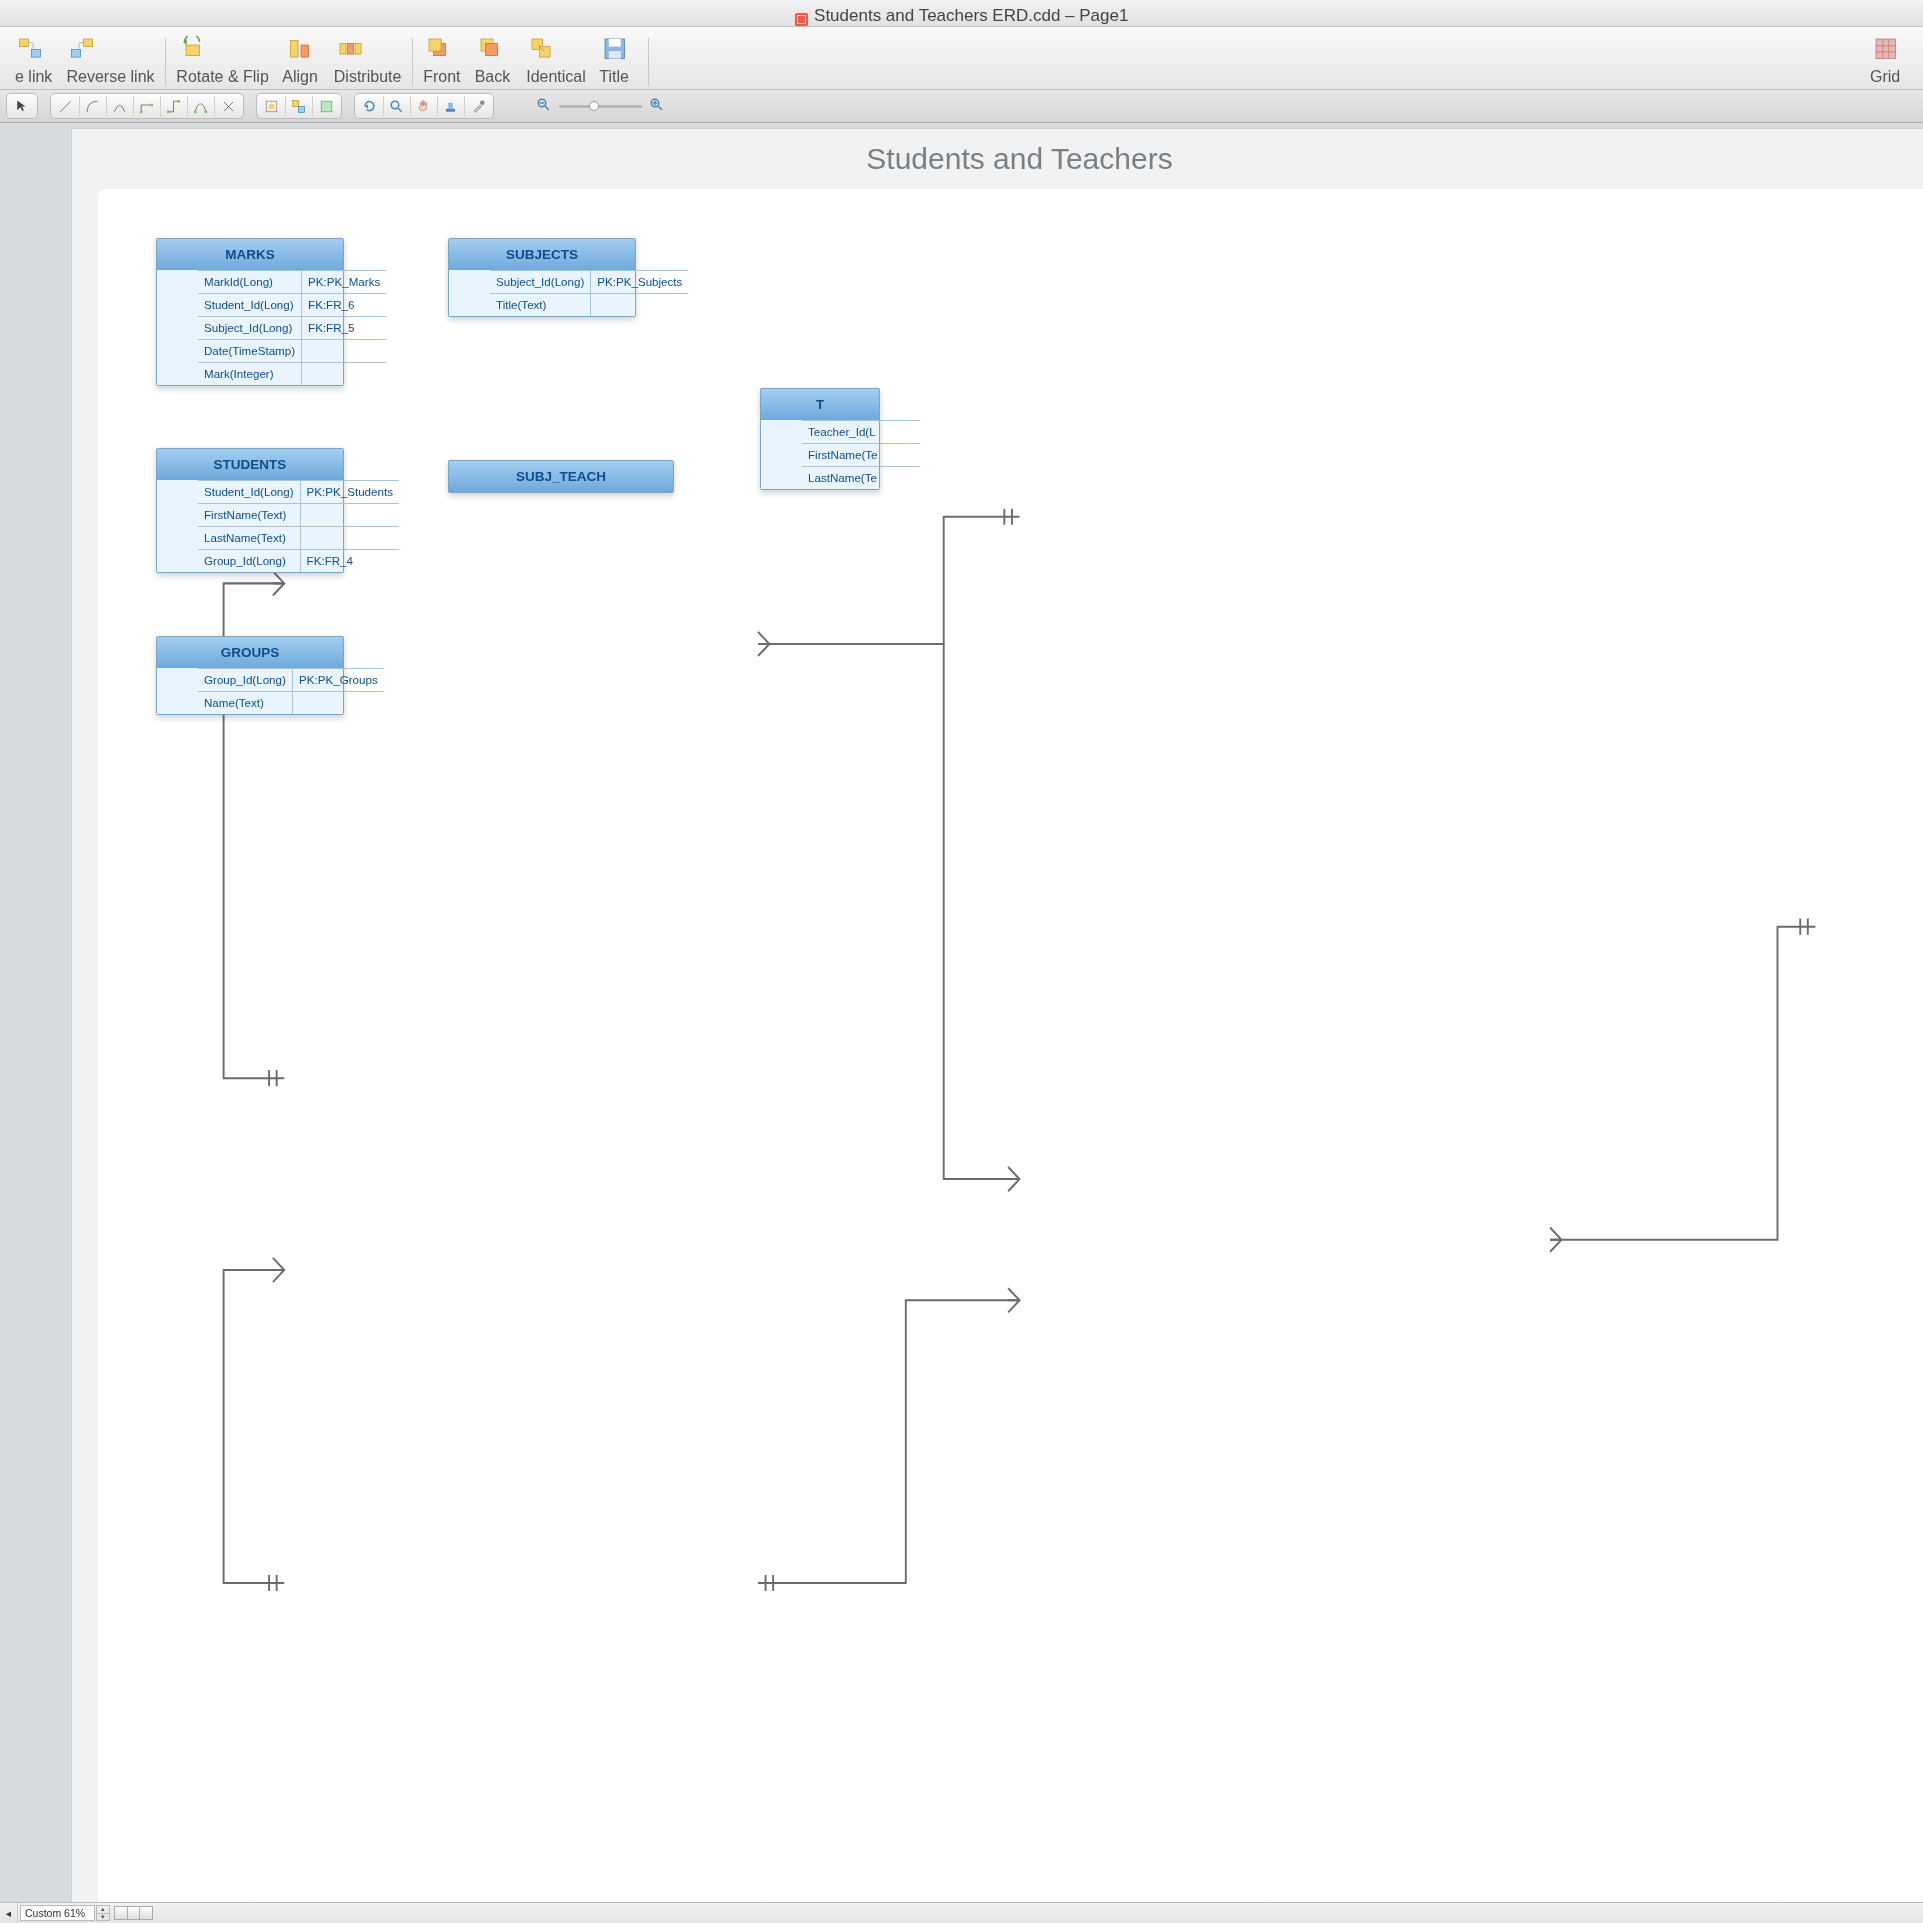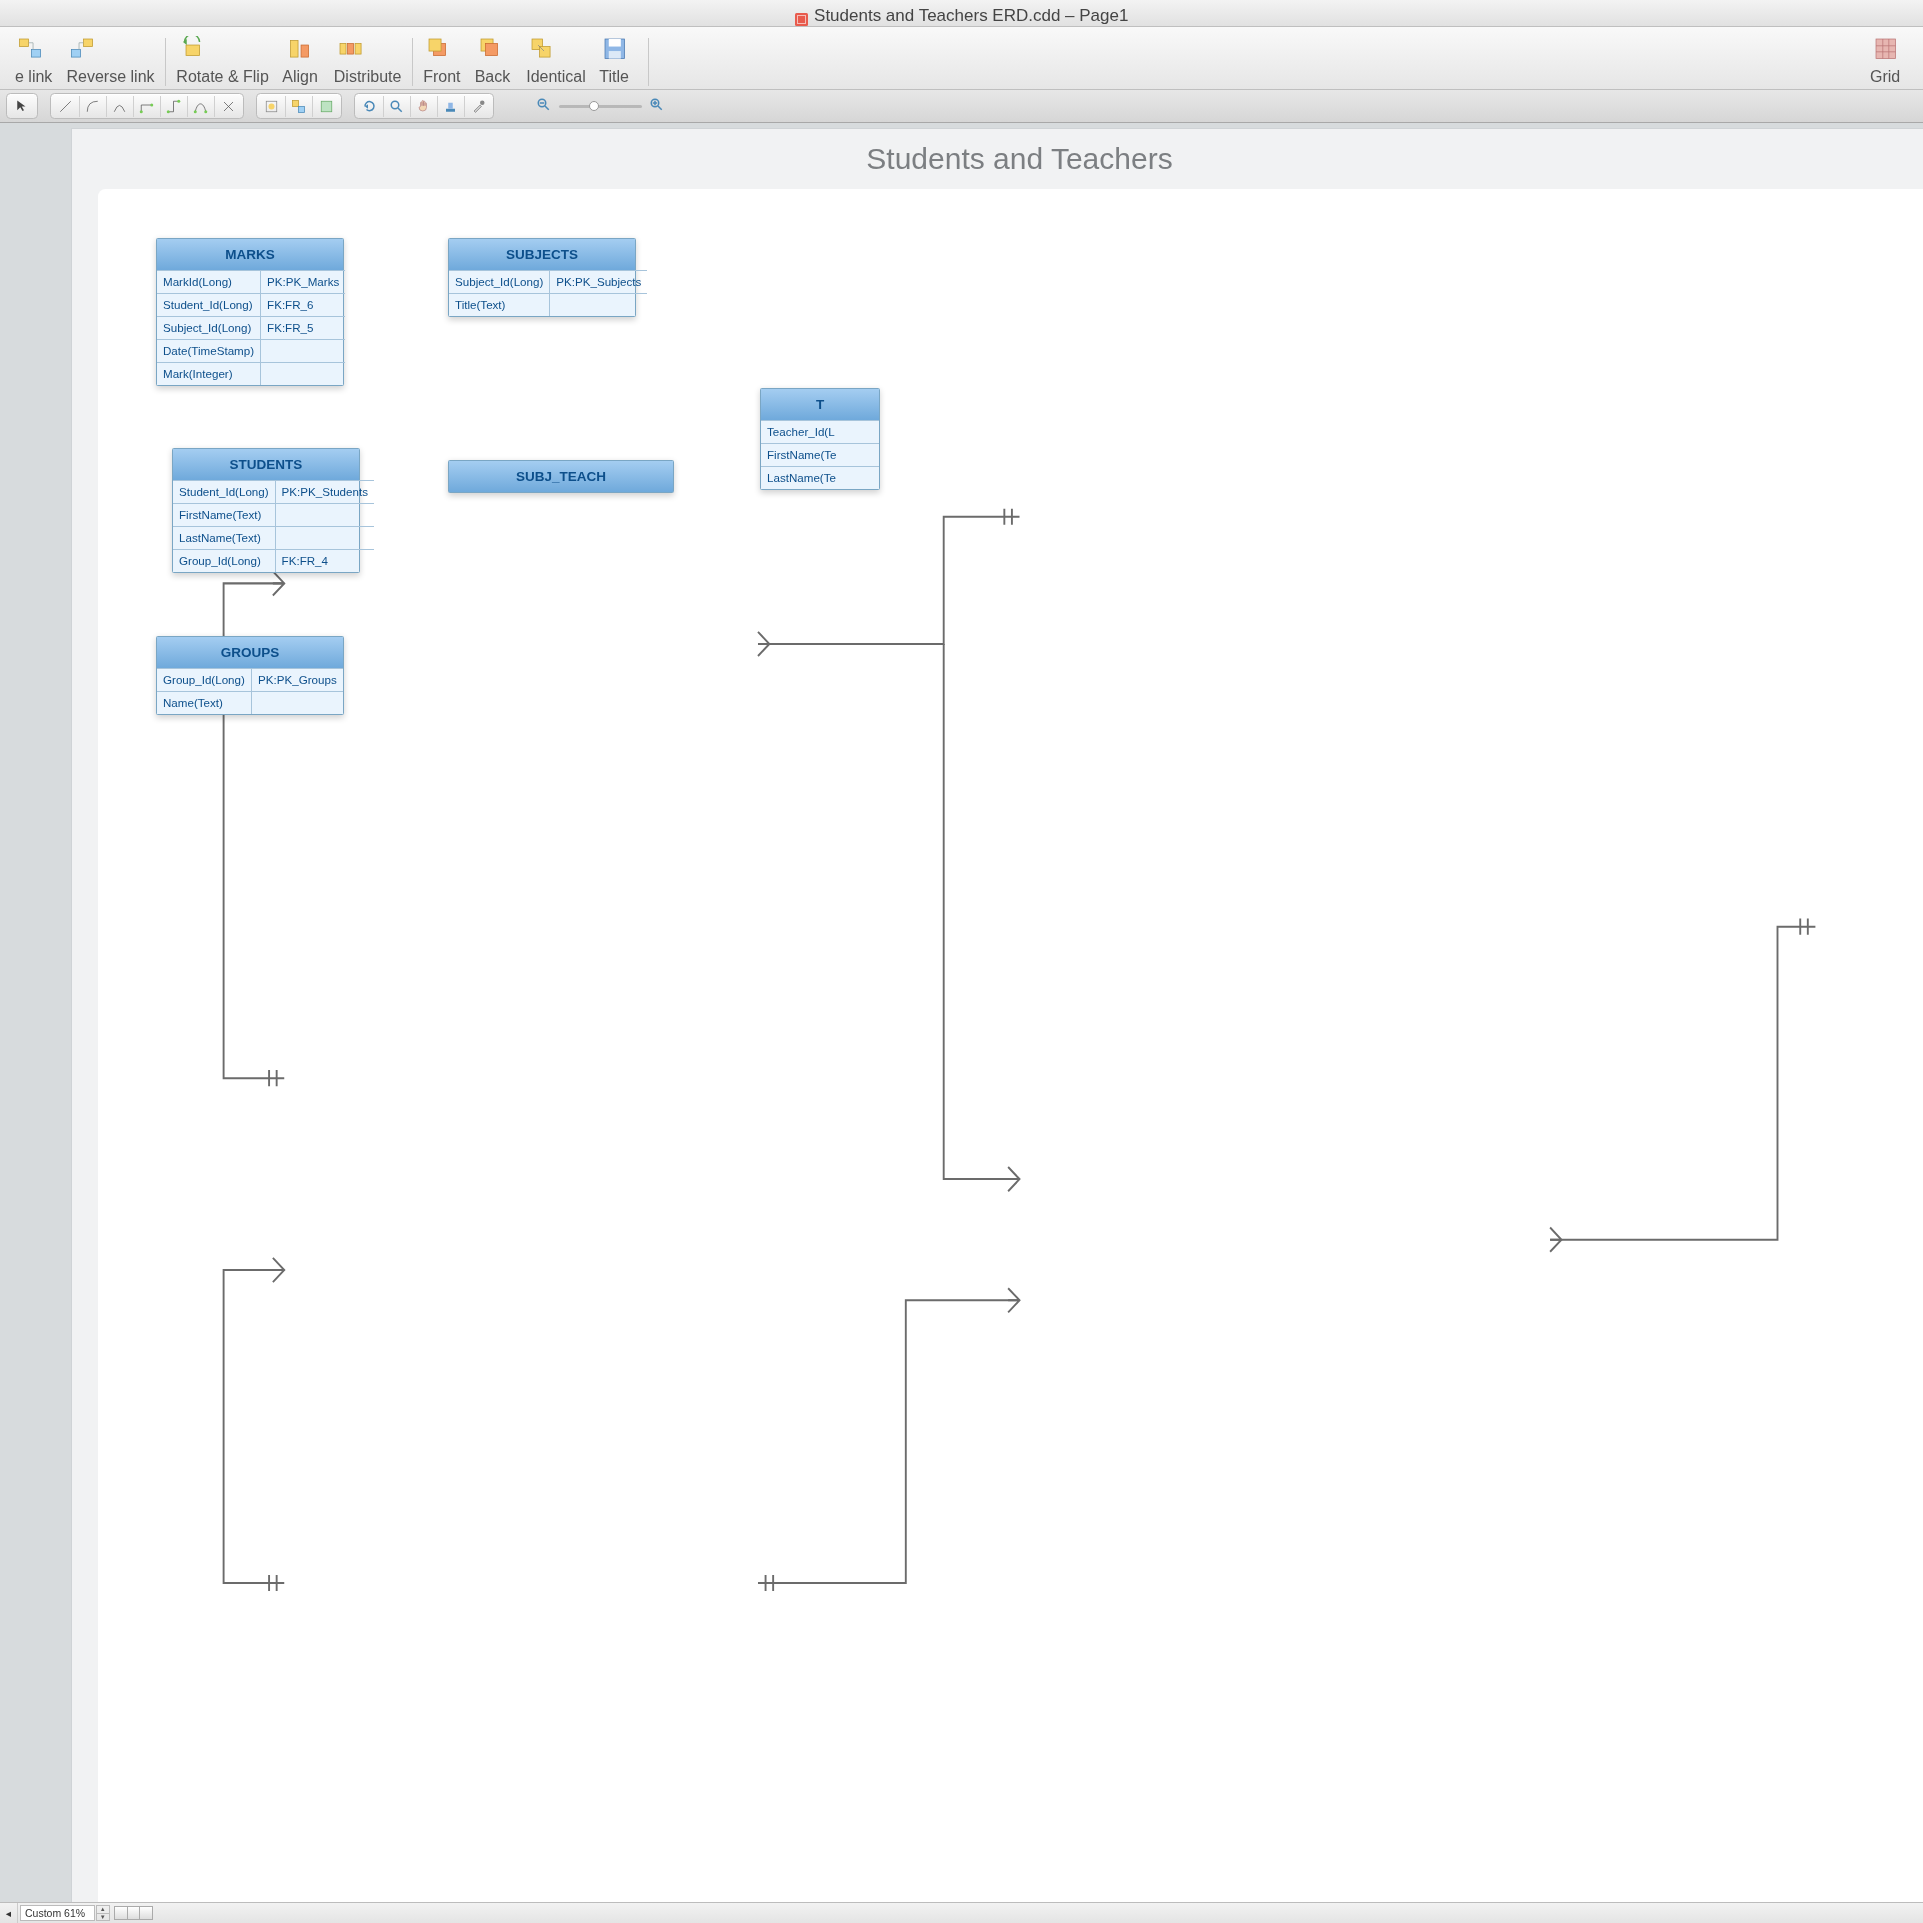--- a/index.html
+++ b/index.html
@@ -71,21 +71,21 @@
   
   .entity{
     position:absolute; border:0.8px solid #7aa6c4; background:#eaf4fd;
     box-shadow:0 2.3px 6px rgba(0,0,0,.18); border-radius:1.5px;
   }
   .entity .hdr{
     background:linear-gradient(#a4cdf1,#6fa9db);
     color:#0d4f8b; font-weight:600; text-align:center;
     padding:8px 0; font-size:13.5px;
   }
-  .entity table{ border-collapse:collapse; width:100%;}
+  .entity table{ border-collapse:collapse; width:100%;margin-left:41px;}
   .entity td{
     border-top:0.8px solid #a7c4db; padding:4.5px 6px;
     font-size:11.6px; color:#0d4f8b; white-space:nowrap;
   }
   .entity td.k{ border-left:0.8px solid #a7c4db;}
 
   
   svg.lines{ position:absolute; top:0; left:0; width:100%; height:100%; pointer-events:none;}
   svg.lines path{ stroke:#6b6b6b; stroke-width:1; fill:none;}
 
@@ -402,21 +402,21 @@
               <td class="k"></td>
             </tr>
         <tr>
               <td>Mark(Integer)</td>
               <td class="k"></td>
             </tr>
       </tbody>
         </table>
     </div>
 
-    <div class="entity" style="left:100px; top:319px; width:188px;">
+    <div class="entity" style="left:84px; top:319px; width:188px;">
       <div class="hdr">STUDENTS</div>
       <table>
         <tbody>
             <tr>
               <td>Student_Id(Long)</td>
               <td class="k">PK:PK_Students</td>
             </tr>
         <tr>
               <td>FirstName(Text)</td>
               <td class="k"></td>

